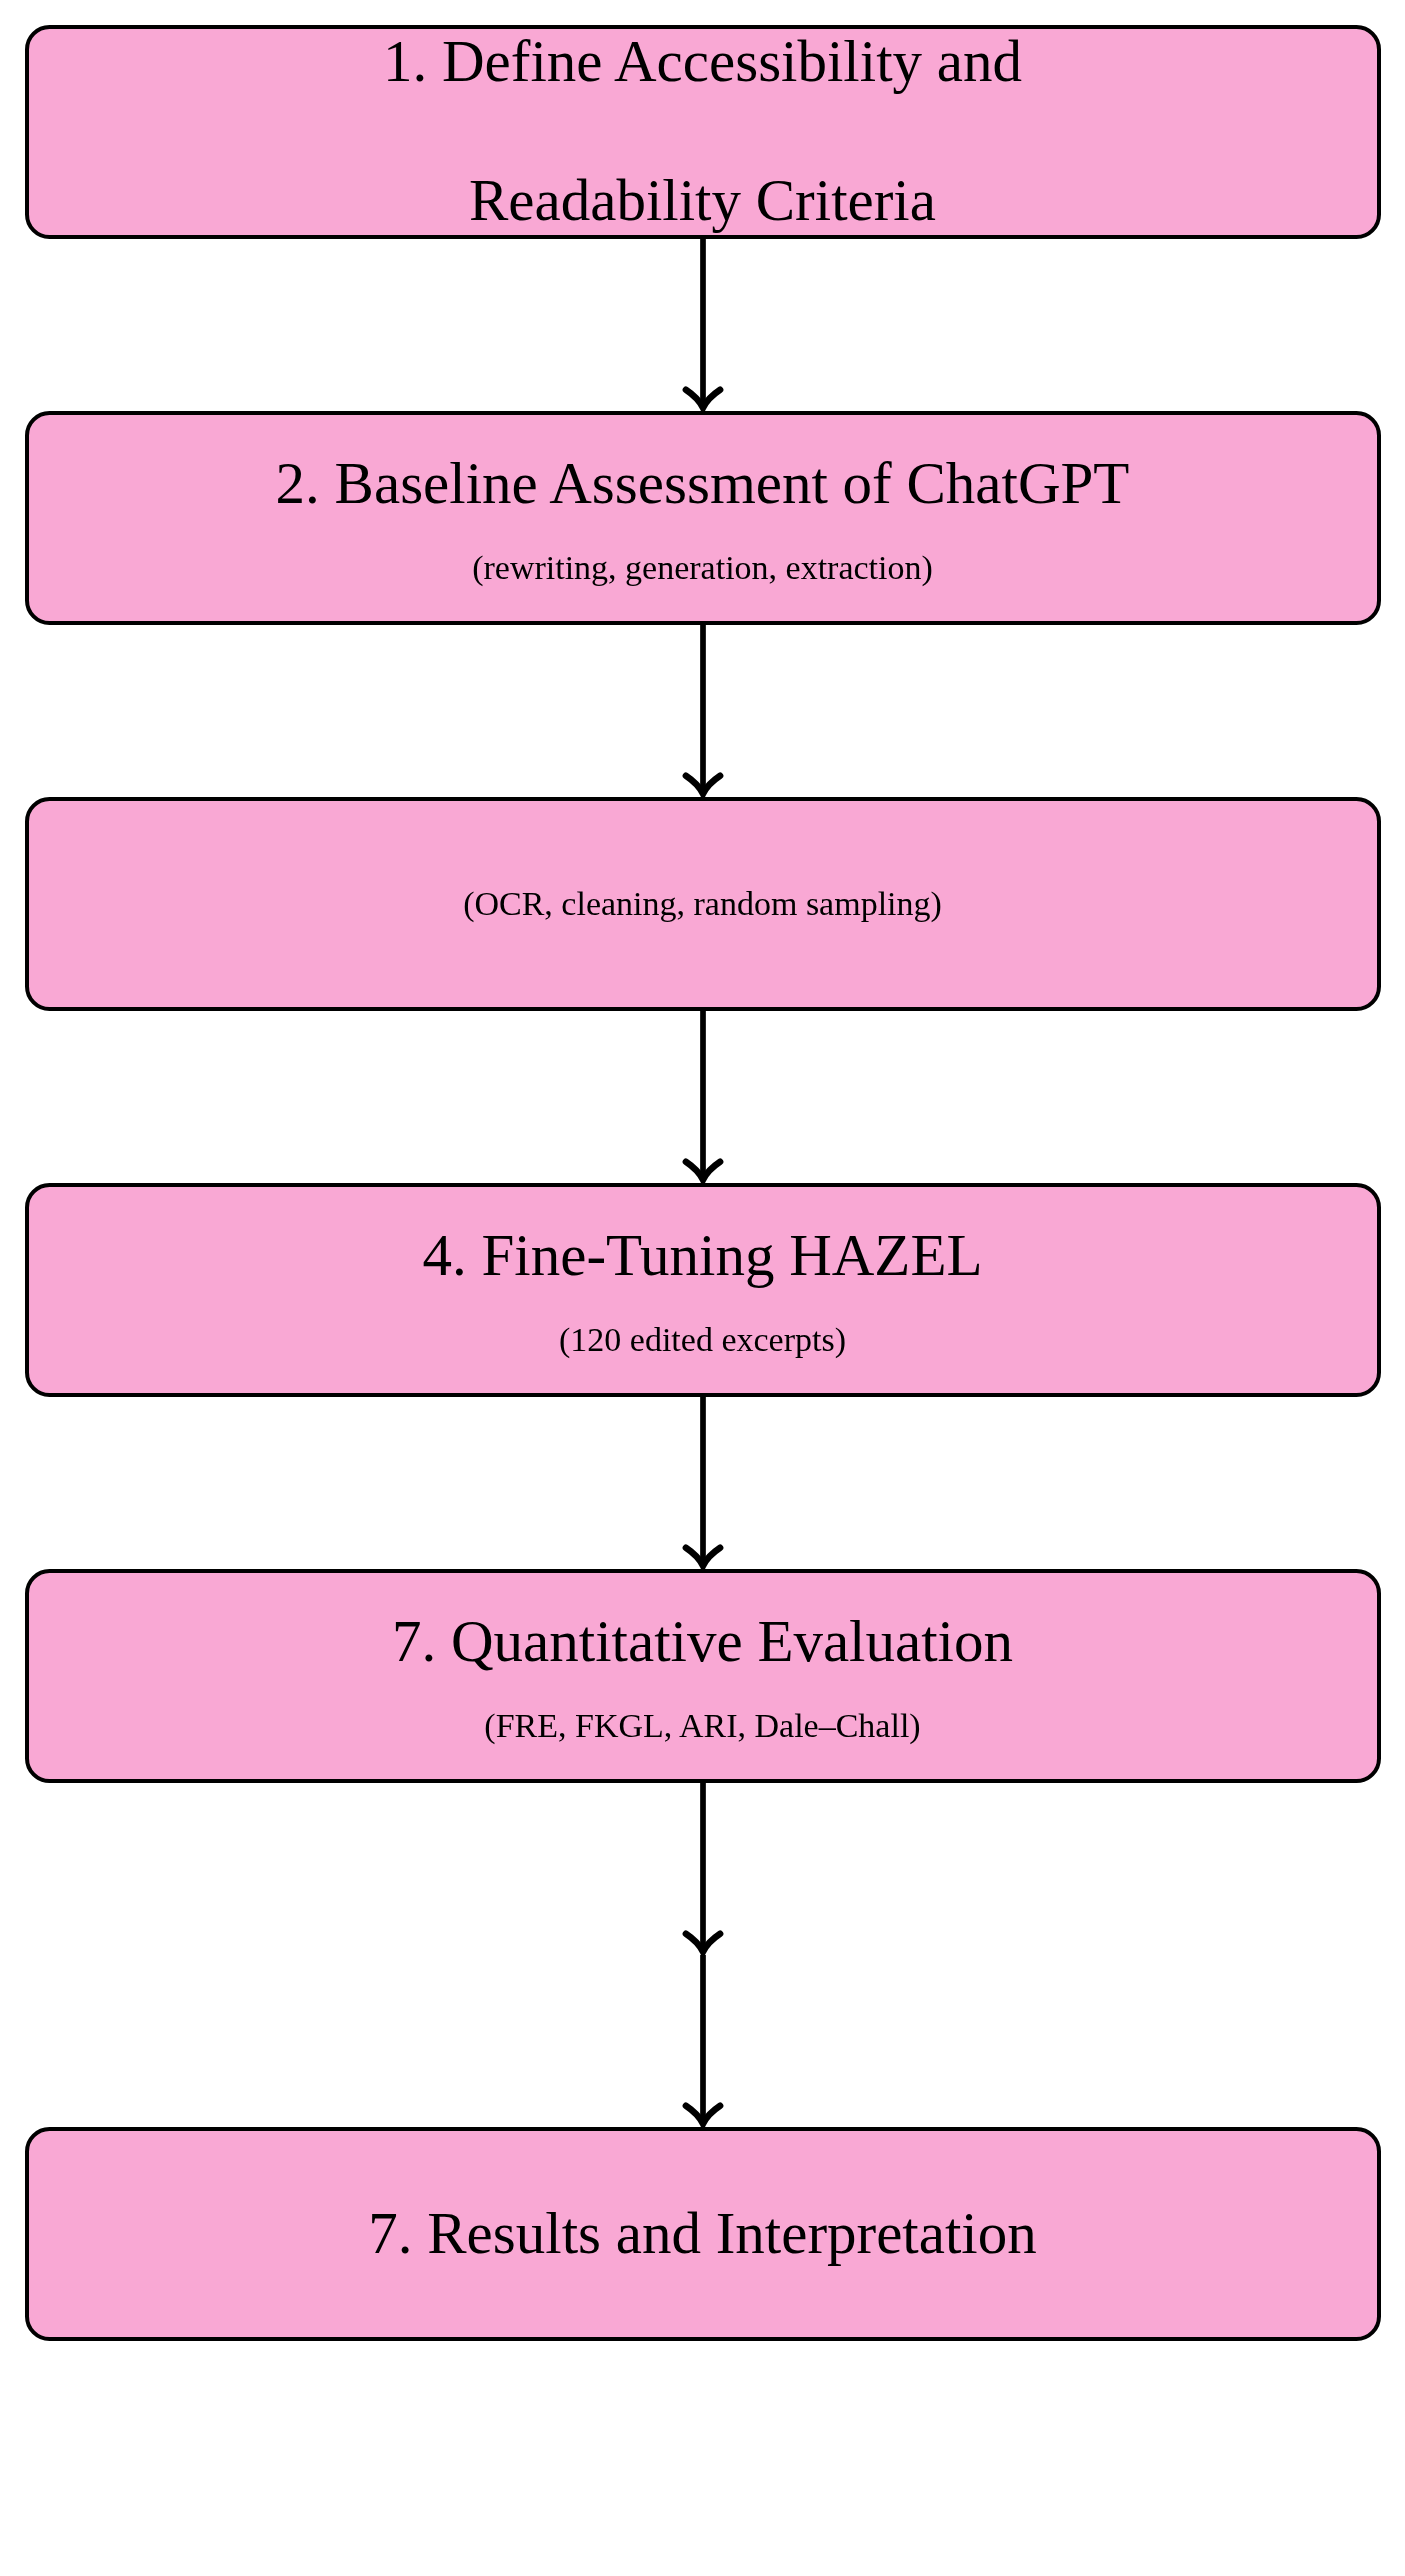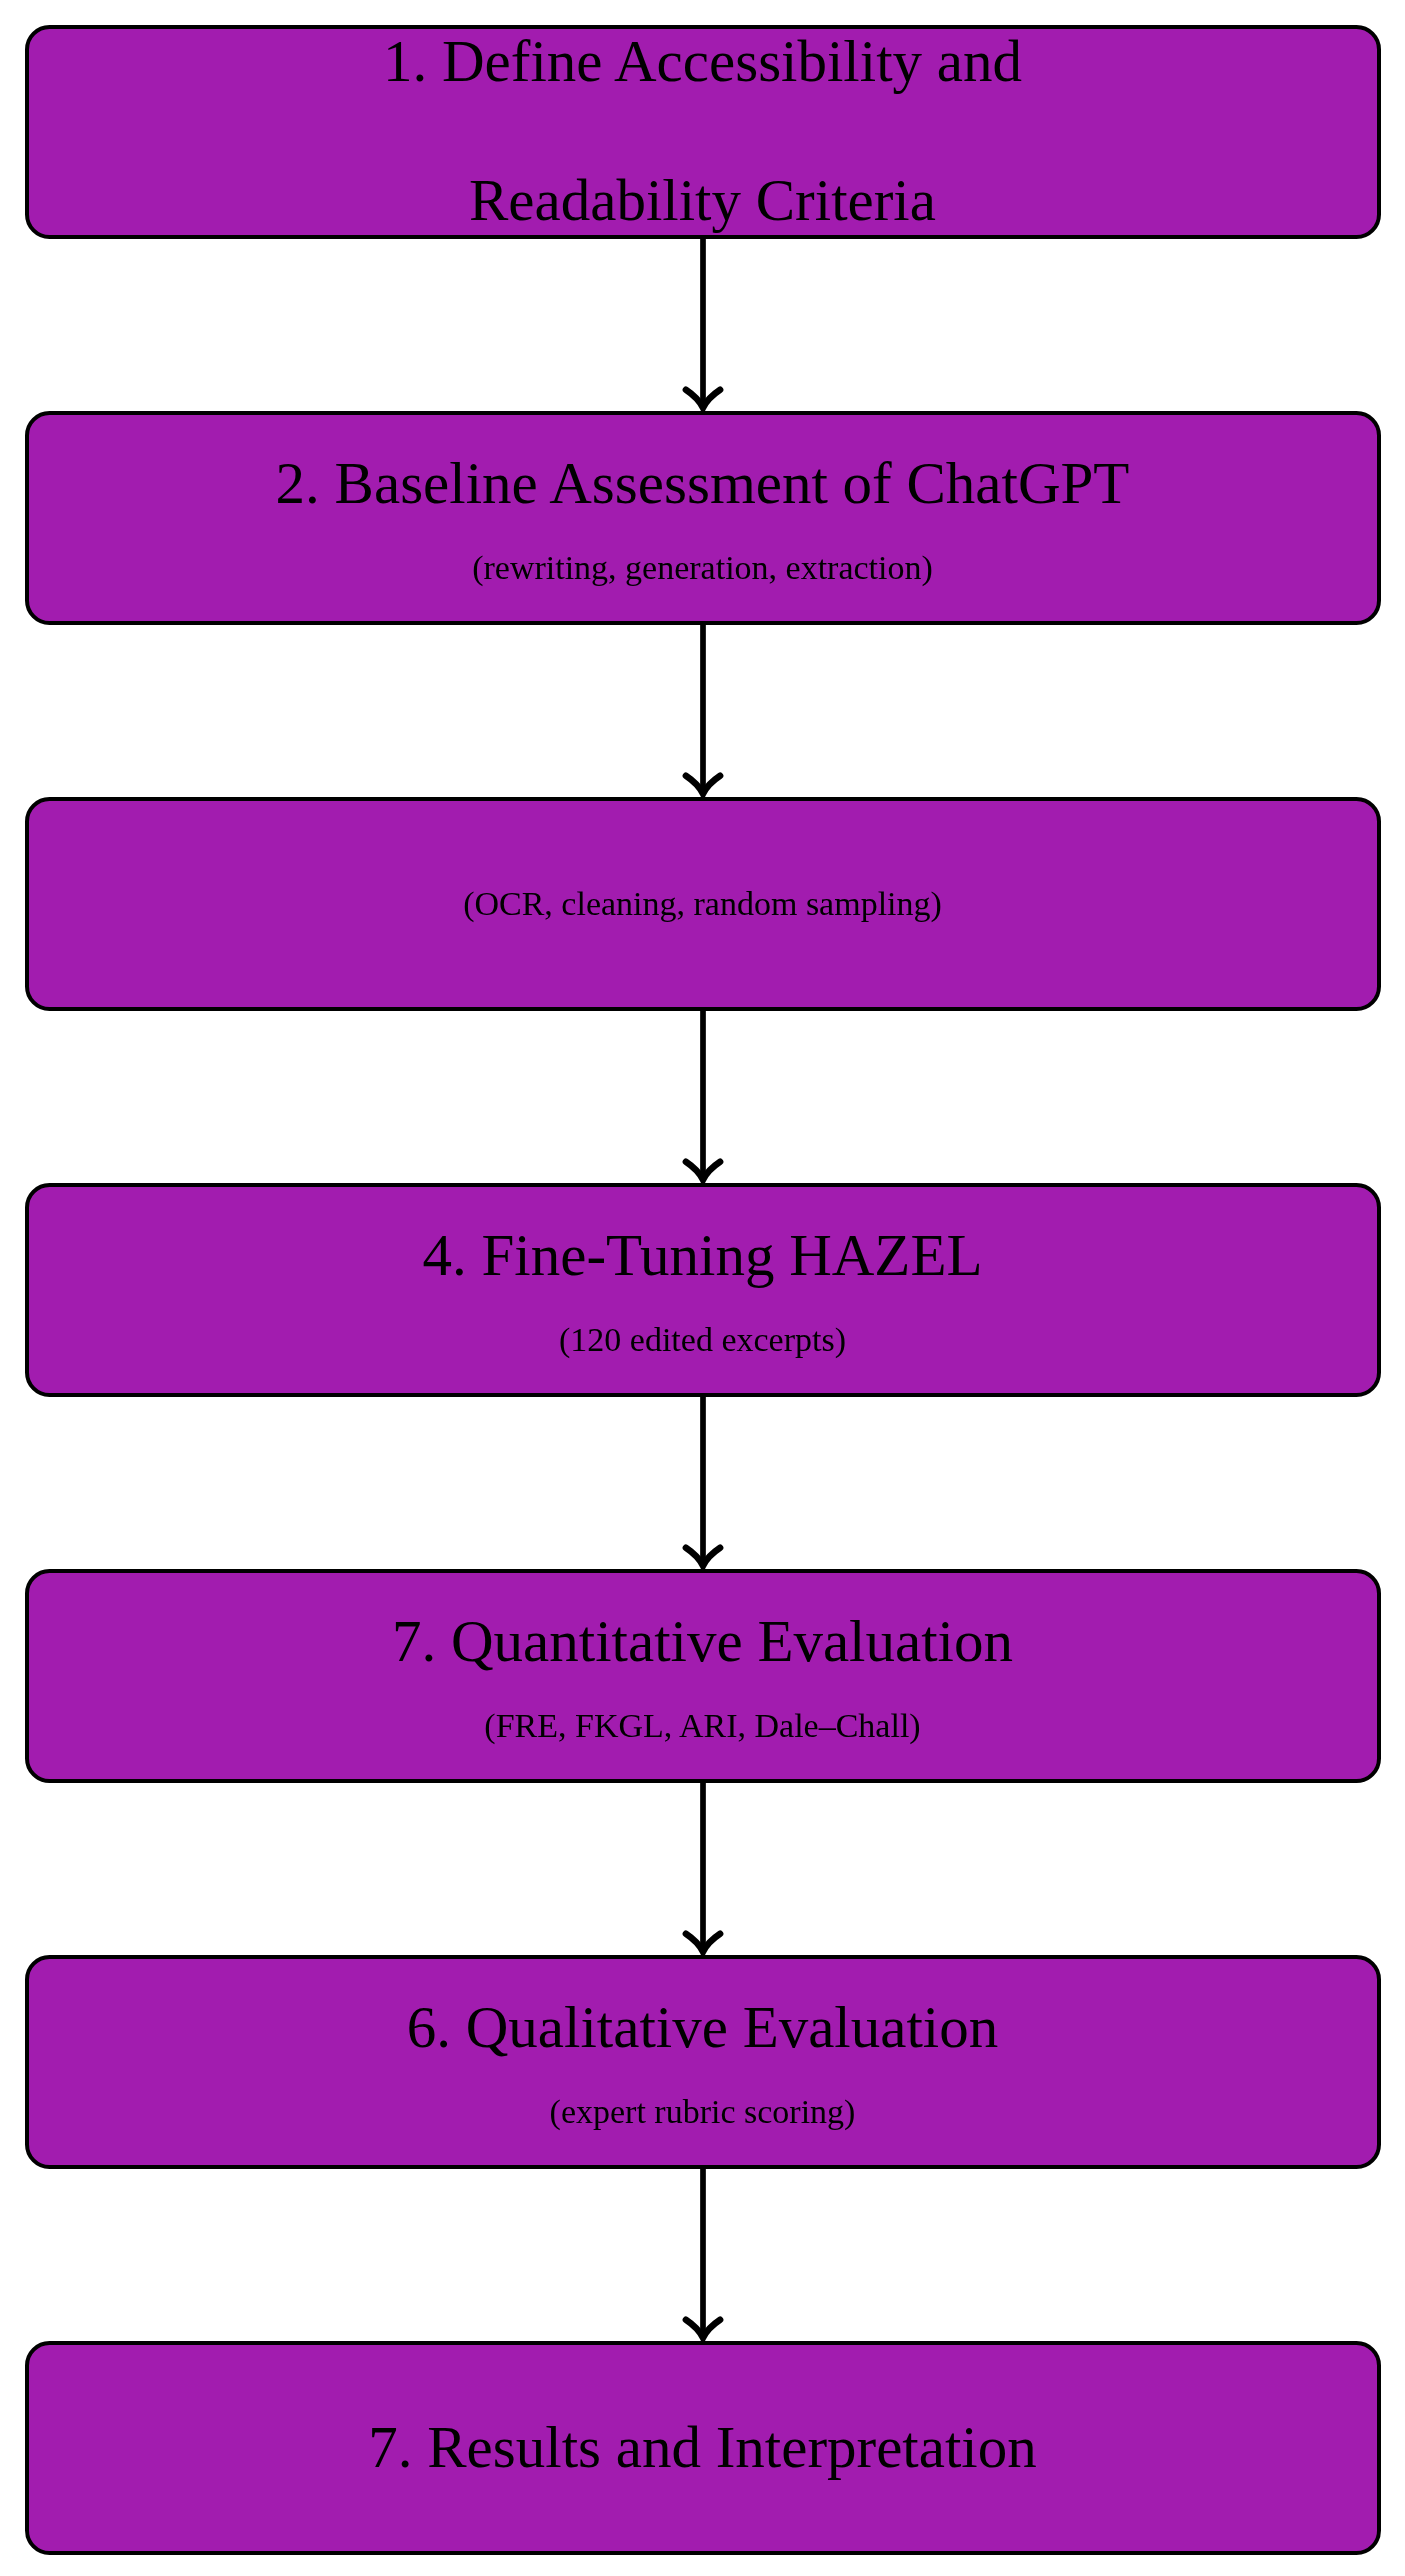--- a/index.html
+++ b/index.html
@@ -18,21 +18,21 @@
     flex-direction: column;
     align-items: center;
     font-family: "Liberation Serif", "DejaVu Serif", serif;
     color: #000000;
   }
   .flow-box {
     width: 1356px;
     height: 214px;
     flex-shrink: 0;
     box-sizing: border-box;
-    background: #a21caf;
+    background: #f9a8d4;
     border: 4.9px solid #000000;
     border-radius: 24.5px;
     display: flex;
     flex-direction: column;
     align-items: center;
     justify-content: center;
     text-align: center;
     gap: 31px;
   }
   .step-title {
@@ -103,24 +103,20 @@
   <div class="flow-box">
     <div class="step-title">7. Quantitative Evaluation</div>
     <div class="step-subtitle">(FRE, FKGL, ARI, Dale–Chall)</div>
   </div>
 
   <svg class="flow-arrow" viewBox="0 0 120 211" aria-hidden="true">
     <line x1="60" y1="0" x2="60" y2="204" stroke="#000000" stroke-width="7"></line>
     <path d="M39 185 Q54 195 60 207 Q66 195 81 185" fill="none" stroke="#000000" stroke-width="8" stroke-linecap="round"></path>
   </svg>
 
-  <div class="flow-box">
-    <div class="step-title">6. Qualitative Evaluation</div>
-    <div class="step-subtitle">(expert rubric scoring)</div>
-  </div>
 
   <svg class="flow-arrow" viewBox="0 0 120 211" aria-hidden="true">
     <line x1="60" y1="0" x2="60" y2="204" stroke="#000000" stroke-width="7"></line>
     <path d="M39 185 Q54 195 60 207 Q66 195 81 185" fill="none" stroke="#000000" stroke-width="8" stroke-linecap="round"></path>
   </svg>
 
   <div class="flow-box">
     <div class="step-title">7. Results and Interpretation</div>
   </div>
 

